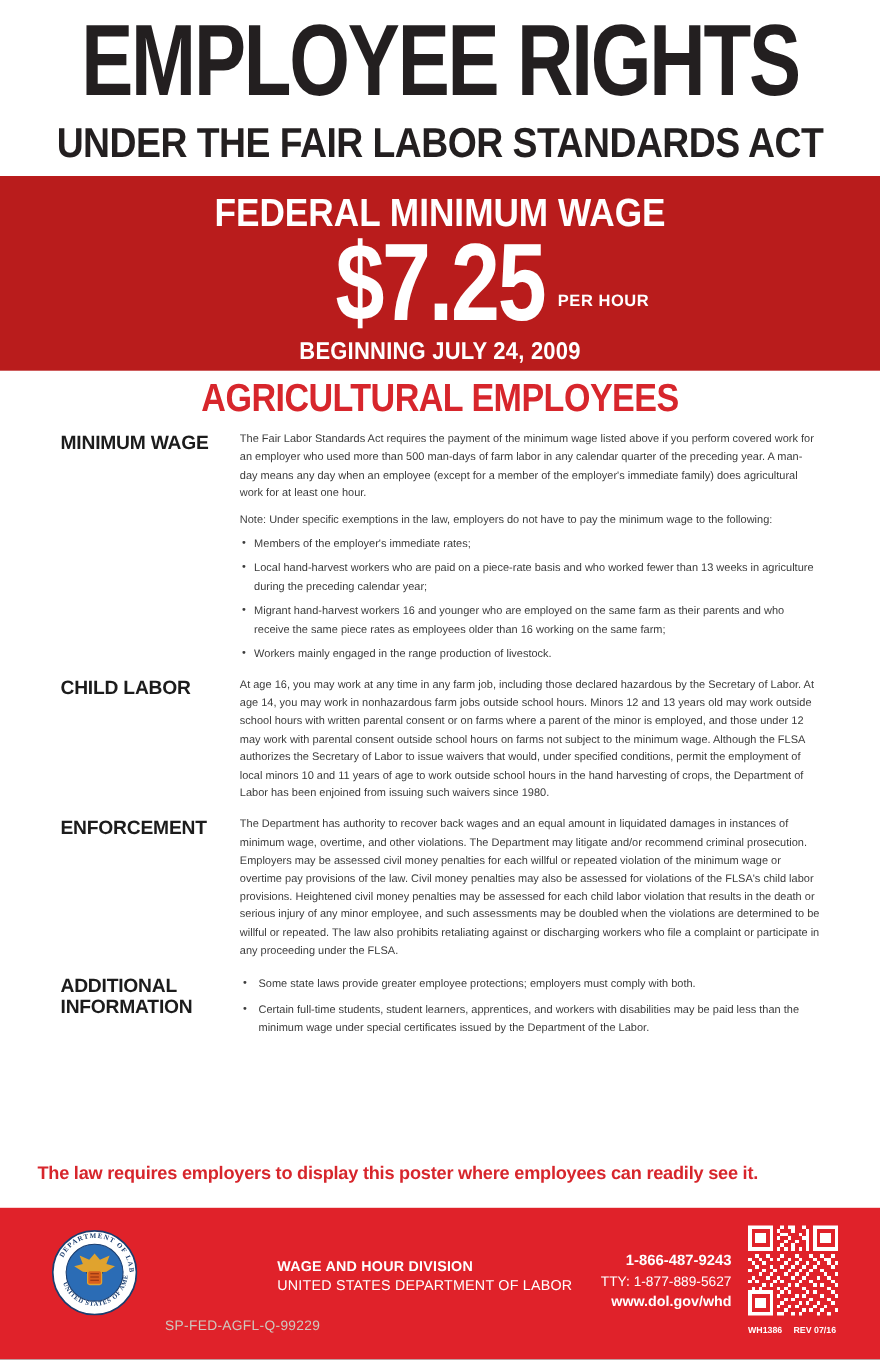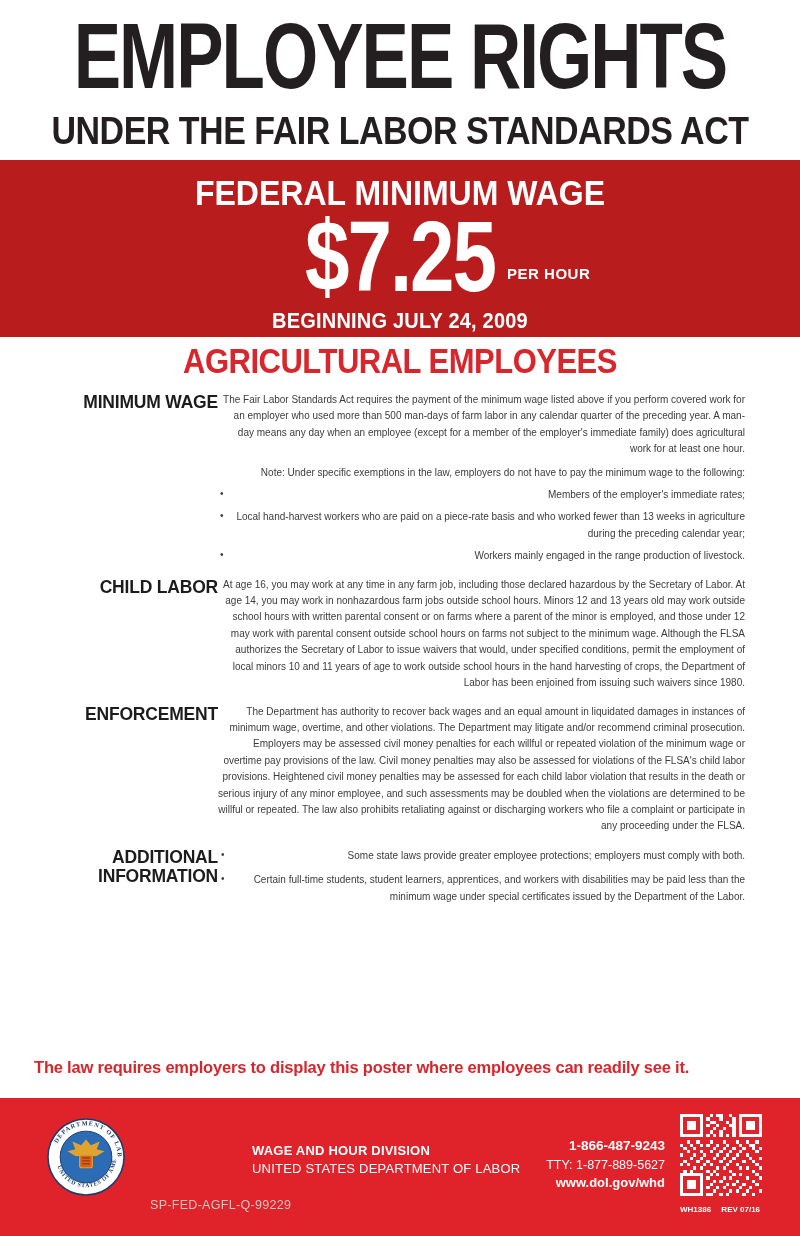--- a/index.html
+++ b/index.html
@@ -49,21 +49,20 @@
   
   .audience {
     position:absolute; top:341px; left:0; width:800px; text-align:center;
     color:#d7262c; font-size:31px; font-weight:bold; letter-spacing:-0.5px;
     transform:scale(1,1.15); transform-origin:center top; white-space:nowrap;
   }
   
   .content {
     position:absolute; top:392px; left:0; width:800px; height:660px;
     overflow:hidden;
-    text-align:right;
   }
   .section { display:flex; margin-bottom:12px; padding-left:55px; padding-right:55px; }
   .sec-h {
     width:163px; flex:0 0 163px;
     font-size:17.5px; font-weight:bold; color:#1c1c1c; letter-spacing:-0.2px;
     line-height:1.1; padding-top:1px;
   }
   .sec-b { flex:1; font-size:10px; line-height:16.4px; color:#3b3b3b; }
   .para { margin:0; }
   .hang { margin-top:7px; padding-left:31px; text-indent:-31px; }
@@ -137,20 +136,21 @@
   <div class="content">
 
     <div class="section">
       <div class="sec-h">MINIMUM WAGE</div>
       <div class="sec-b">
         <p class="para">The Fair Labor Standards Act requires the payment of the minimum wage listed above if you perform covered work for an employer who used more than 500 man-days of farm labor in any calendar quarter of the preceding year. A man-day means any day when an employee (except for a member of the employer's immediate family) does agricultural work for at least one hour.</p>
         <p class="hang">Note: Under specific exemptions in the law, employers do not have to pay the minimum wage to the following:</p>
         <div class="bullets">
           <div class="bullet">Members of the employer's immediate rates;</div>
           <div class="bullet">Local hand-harvest workers who are paid on a piece-rate basis and who worked fewer than 13 weeks in agriculture during the preceding calendar year;</div>
+          <div class="bullet">Migrant hand-harvest workers 16 and younger who are employed on the same farm as their parents and who receive the same piece rates as employees older than 16 working on the same farm;</div>
           <div class="bullet">Workers mainly engaged in the range production of livestock.</div>
         </div>
       </div>
     </div>
 
     <div class="section">
       <div class="sec-h">CHILD LABOR</div>
       <div class="sec-b">
         <p class="para">At age 16, you may work at any time in any farm job, including those declared hazardous by the Secretary of Labor. At age 14, you may work in nonhazardous farm jobs outside school hours. Minors 12 and 13 years old may work outside school hours with written parental consent or on farms where a parent of the minor is employed, and those under 12 may work with parental consent outside school hours on farms not subject to the minimum wage. Although the FLSA authorizes the Secretary of Labor to issue waivers that would, under specified conditions, permit the employment of local minors 10 and 11 years of age to work outside school hours in the hand harvesting of crops, the Department of Labor has been enjoined from issuing such waivers since 1980.</p>
       </div>

